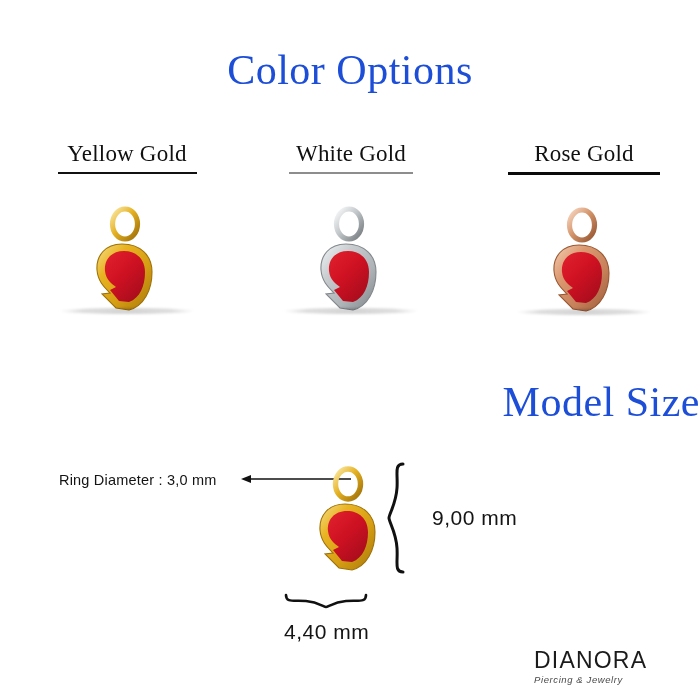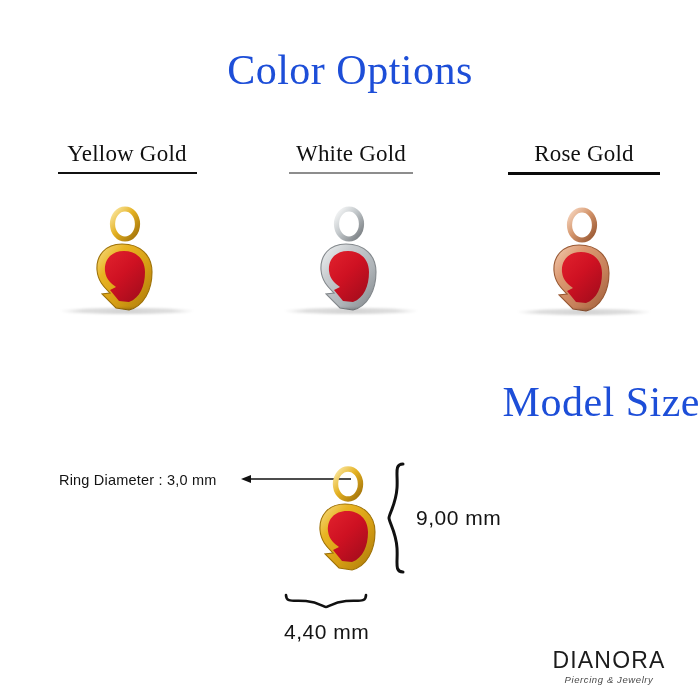--- a/index.html
+++ b/index.html
@@ -123,21 +123,21 @@
     color: #141414;
     white-space: nowrap;
   }
 
   .height-annotation {
     position: absolute;
     left: 386px;
     top: 22px;
     display: flex;
     align-items: center;
-    gap: 4px;
+    gap: 20px;
   }
   .height-annotation-text {
     font-family: "Liberation Sans", sans-serif;
     font-size: 21px;
     letter-spacing: 0.5px;
     color: #141414;
     white-space: nowrap;
   }
 
   .width-annotation {
@@ -161,21 +161,21 @@
     top: 22px;
     width: 100px;
     height: 124px;
   }
 
   
   .brand {
     position: absolute;
     right: 16px;
     bottom: 14px;
-    text-align: center;
+    text-align: left;
     width: 150px;
     margin-top: 14px;
   }
   .brand-name {
     font-family: "Liberation Sans", sans-serif;
     font-size: 23px;
     letter-spacing: 1.2px;
     color: #1b1b1b;
     line-height: 26px;
   }

